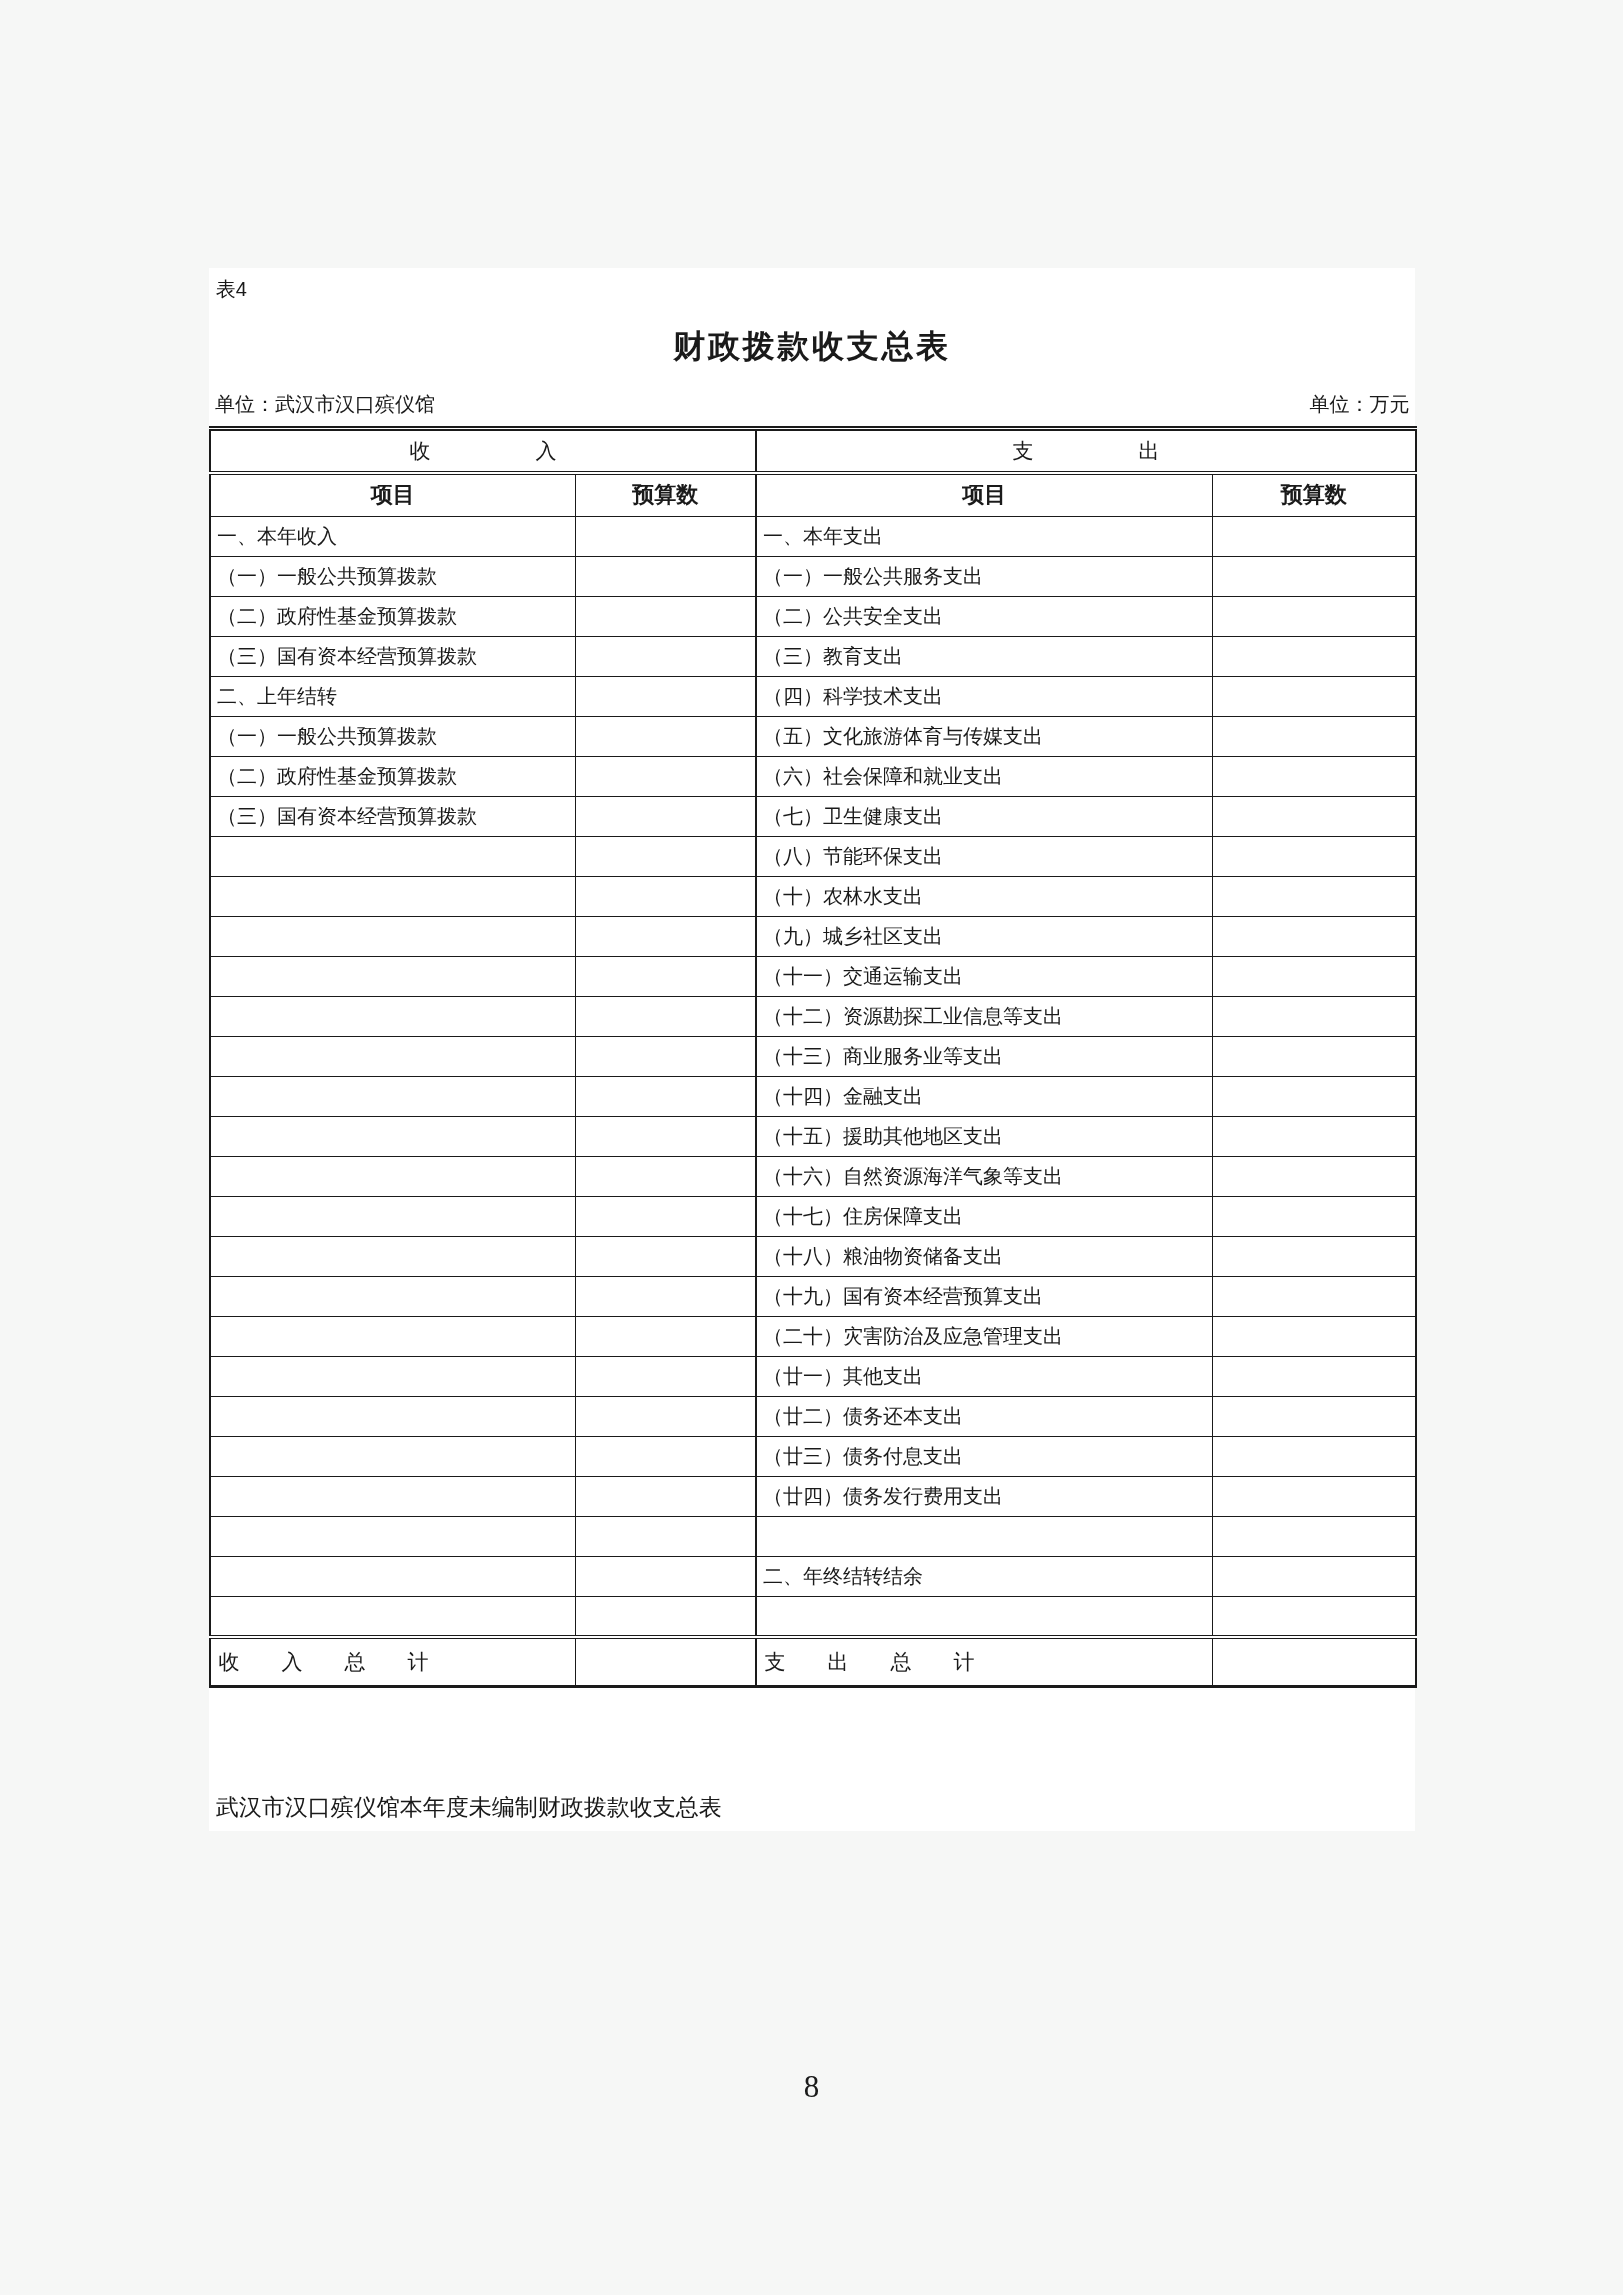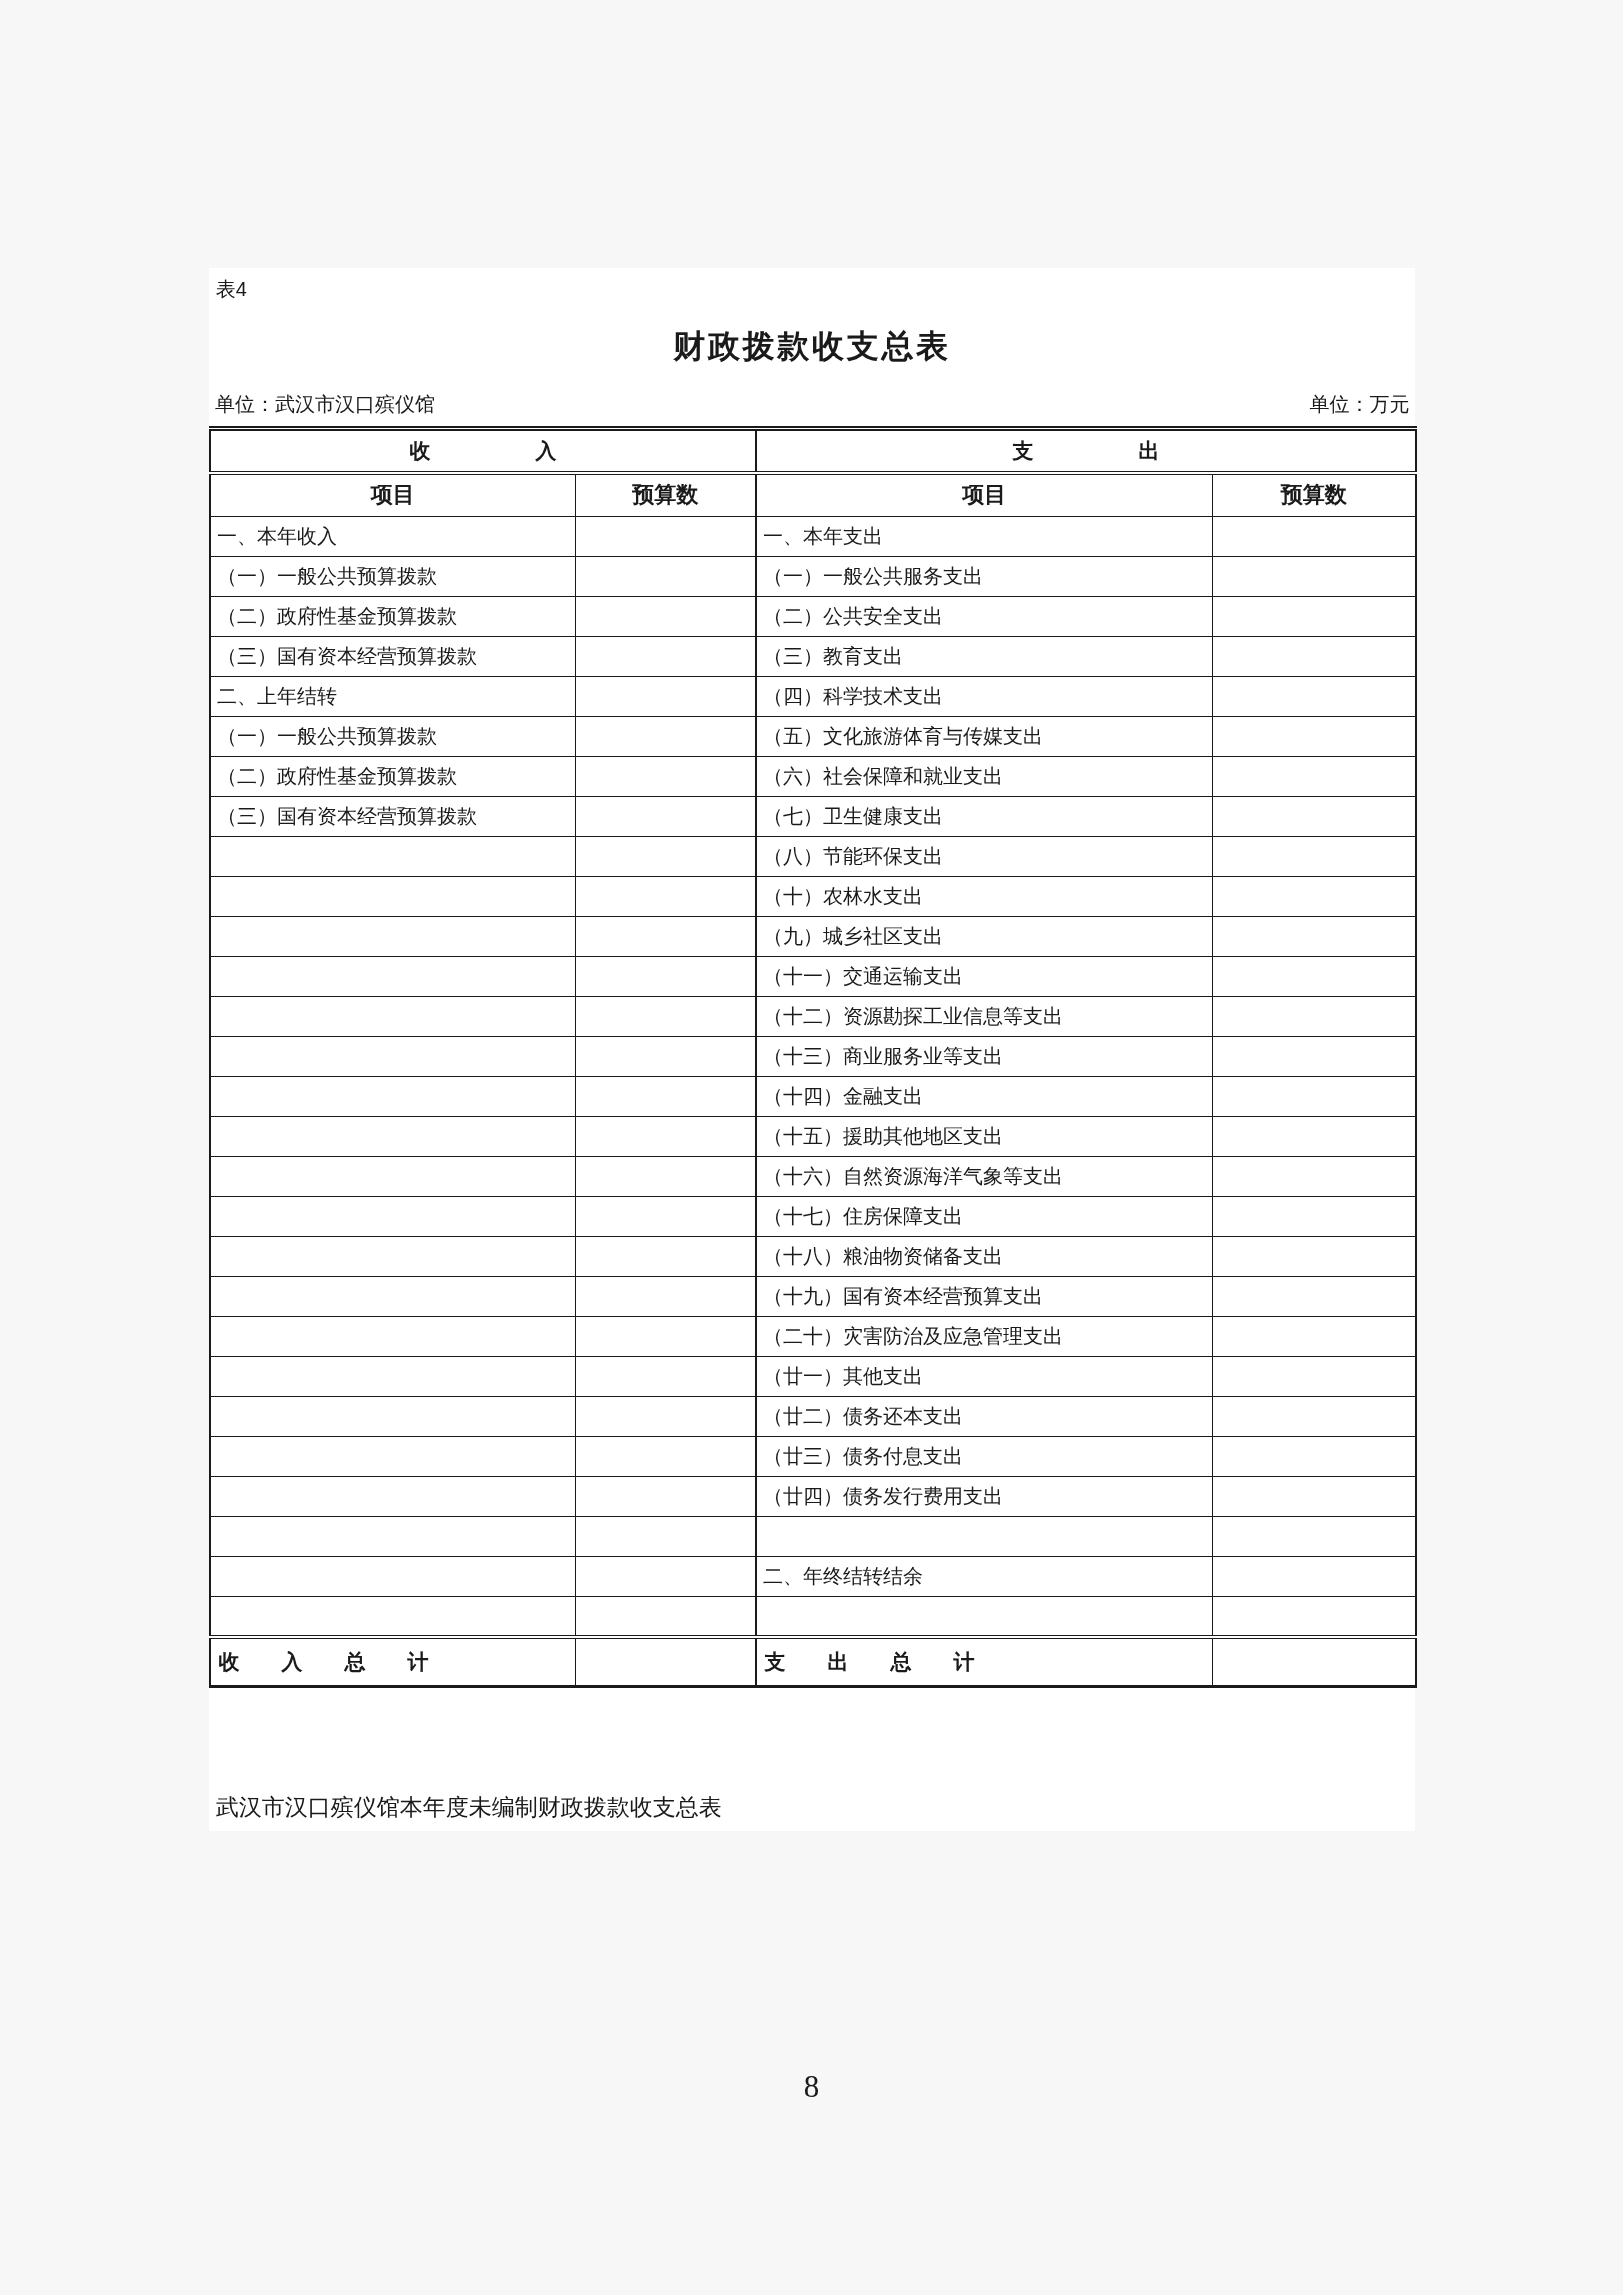--- a/index.html
+++ b/index.html
@@ -48,32 +48,32 @@
     box-sizing:border-box;
     white-space:nowrap;overflow:hidden;
     font-size:20px;
     padding:0;
   }
   .budget-table{border-left:2px solid var(--ink);border-right:2px solid var(--ink);
     border-top:5.5px double var(--ink);border-bottom:3.4px solid var(--ink);}
   
   .budget-table .split{border-left:2px solid var(--ink);}
   .group-row th{
-    height:44px;font-size:21px;font-weight:bold;
+    height:44px;font-size:21px;font-weight:normal;
     text-align:center;
     border-bottom:4.8px double var(--ink);
   }
   .cols-row th{
     height:44px;font-size:22px;font-weight:bold;
     text-align:center;
   }
   .budget-table tbody td{height:40px;}
   .budget-table tbody td.item{ text-align:left;padding-left:6.1px; }
   .total-row td{
-    height:50px;font-size:21px;font-weight:bold;
+    height:50px;font-size:21px;font-weight:normal;
     text-align:left;padding-left:7.5px;
     border-top:4.8px double var(--ink);
   }
   .footnote{
     position:absolute;left:6.8px;top:1526px;
     font-size:23px;line-height:1.2;
   }
   .page-number{
     position:absolute;left:0;top:2069px;width:1623px;
     text-align:center;

